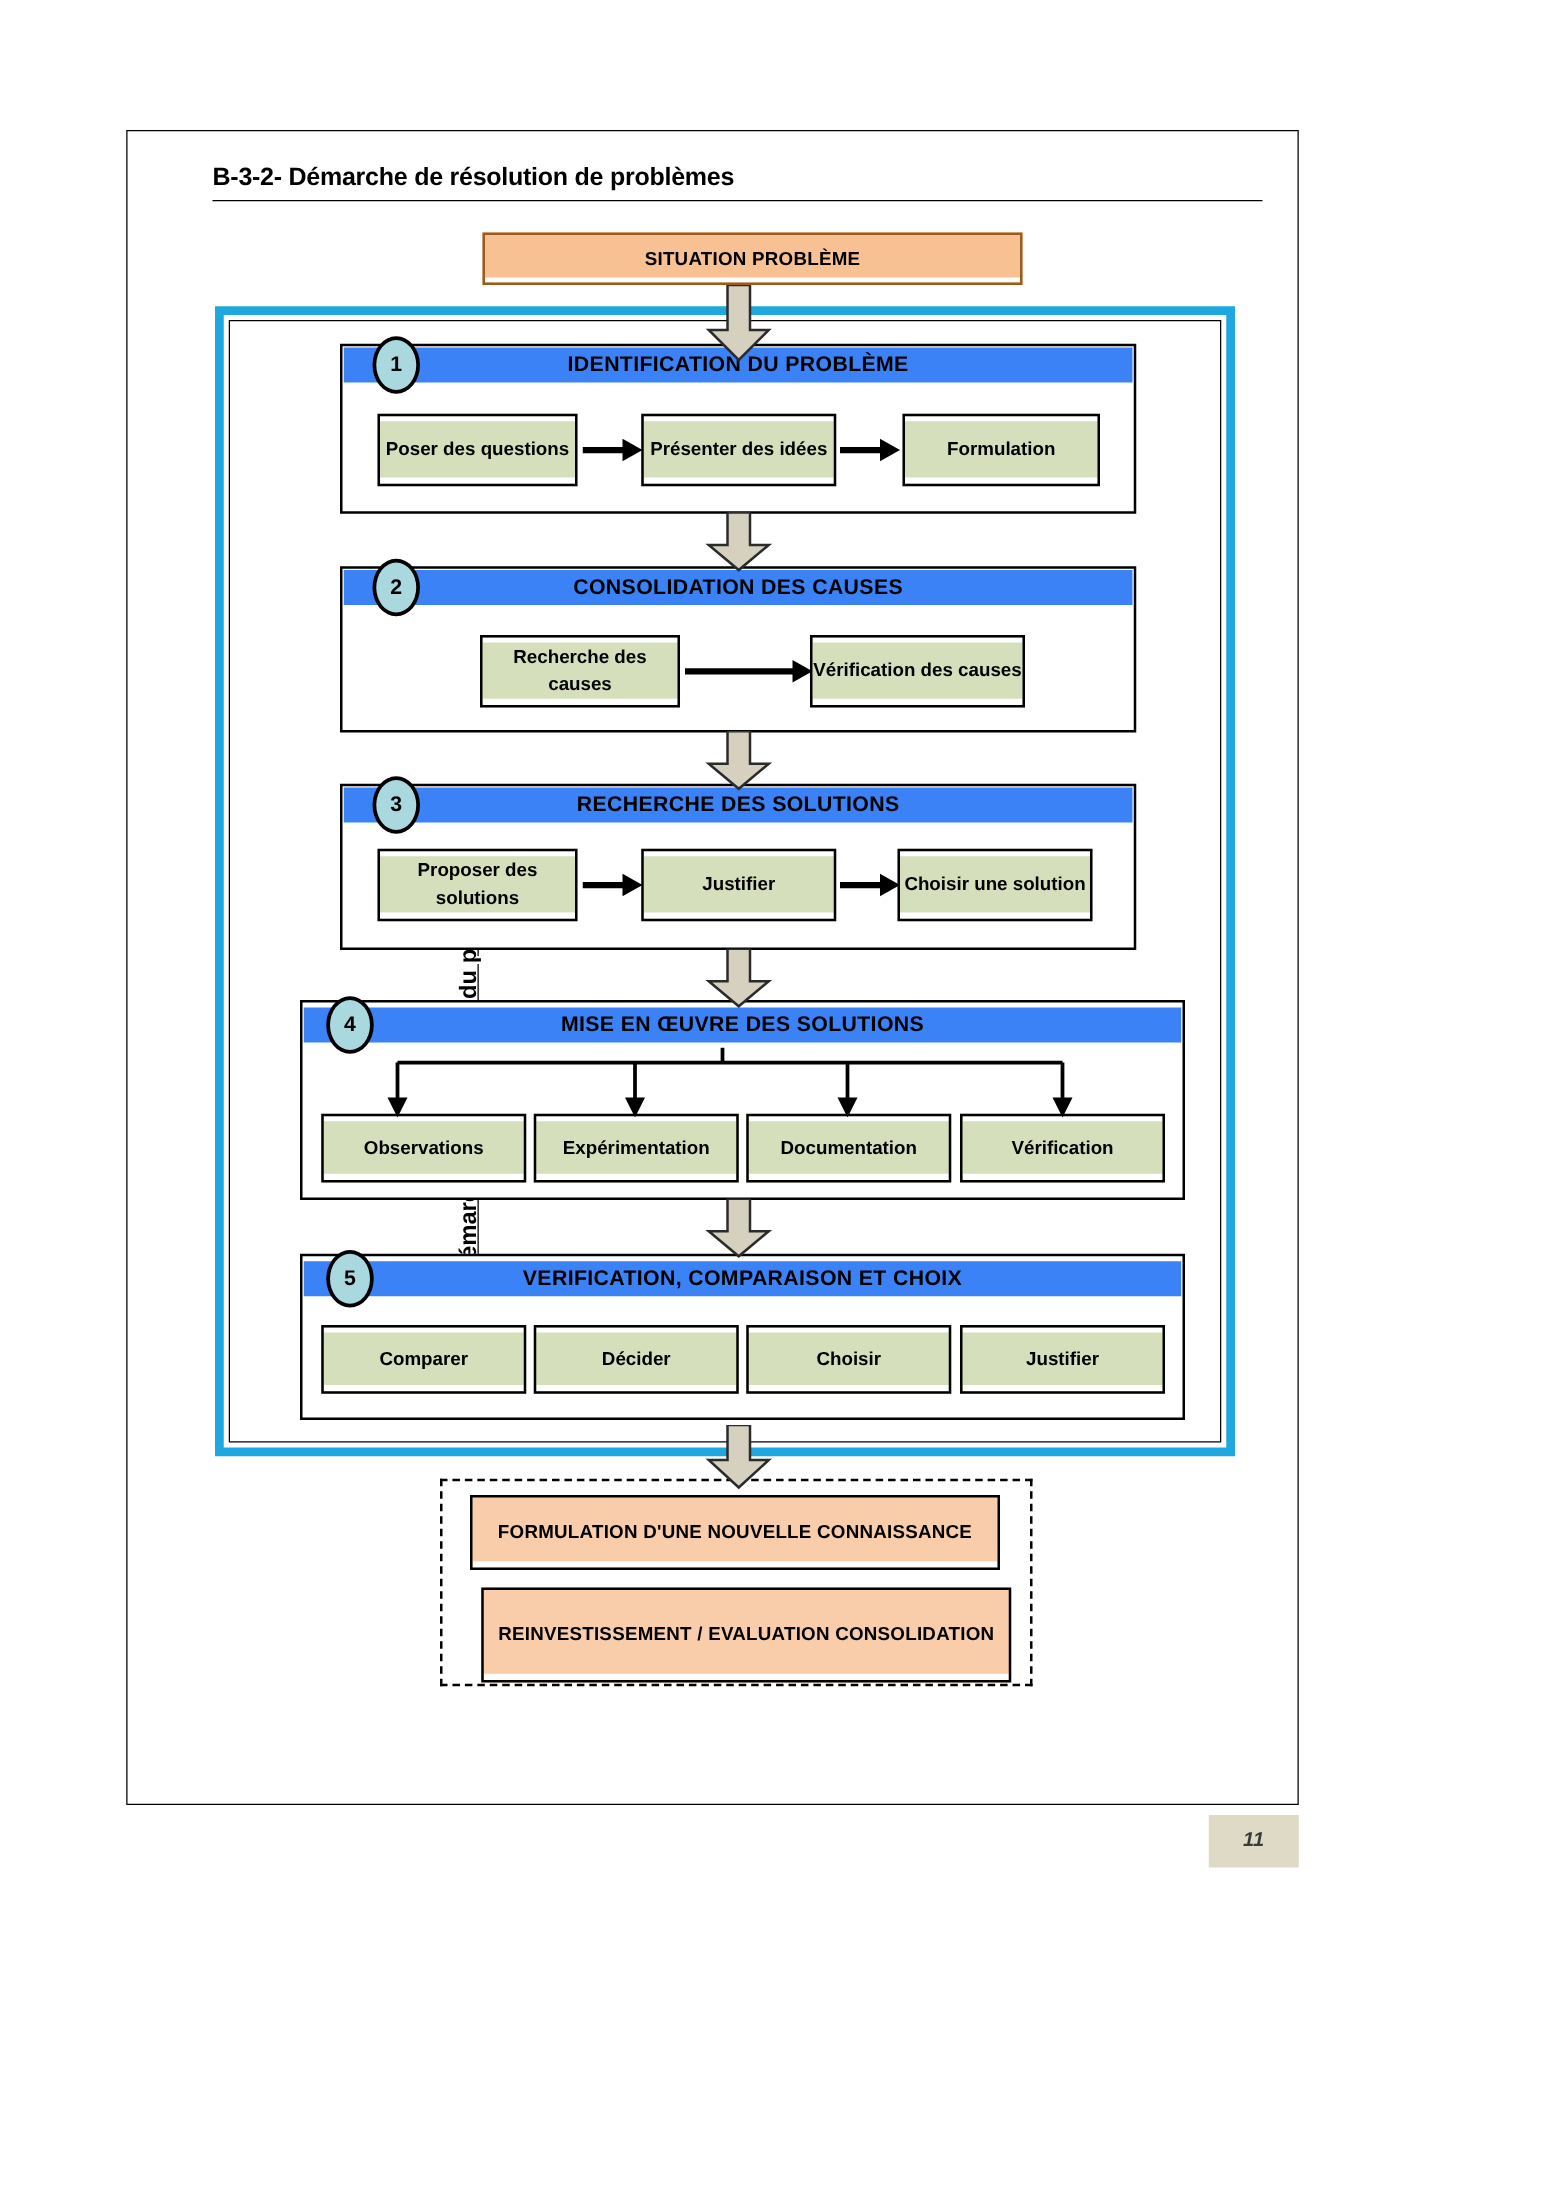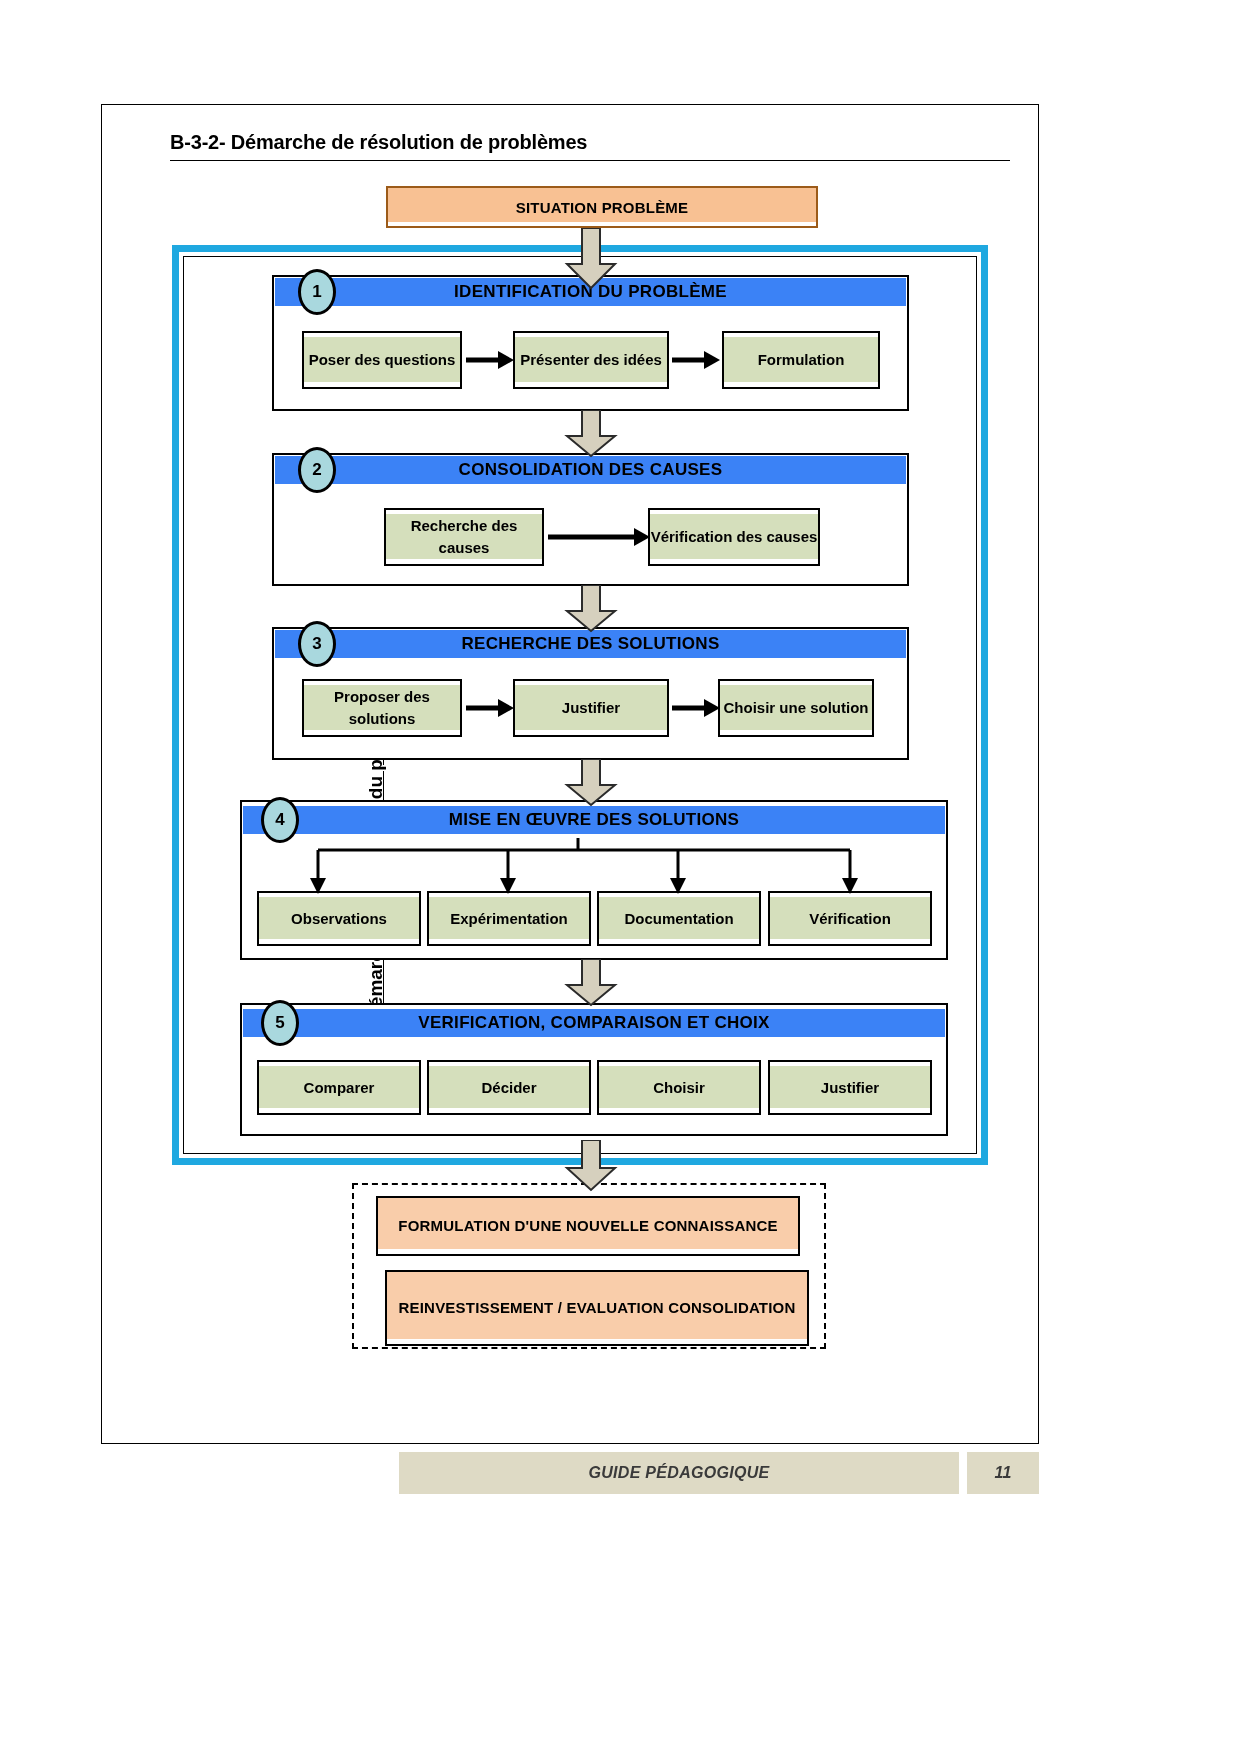--- a/index.html
+++ b/index.html
@@ -272,15 +272,14 @@
 
 <div id="dashed-group"></div>
 <div class="orange-box2" style="left:376px;top:1196px;width:424px;height:60px;">
   <span>FORMULATION D'UNE NOUVELLE CONNAISSANCE</span>
 </div>
 <div class="orange-box2" style="left:385px;top:1270px;width:424px;height:76px;">
   <span>REINVESTISSEMENT /  EVALUATION CONSOLIDATION</span>
 </div>
 
 <div id="footer">
-  <div class="footer-cell" id="footer-mid">GUIDE PÉDAGOGIQUE</div>
   <div class="footer-cell" id="footer-right">11</div>
 </div>
 
 </body></html>

